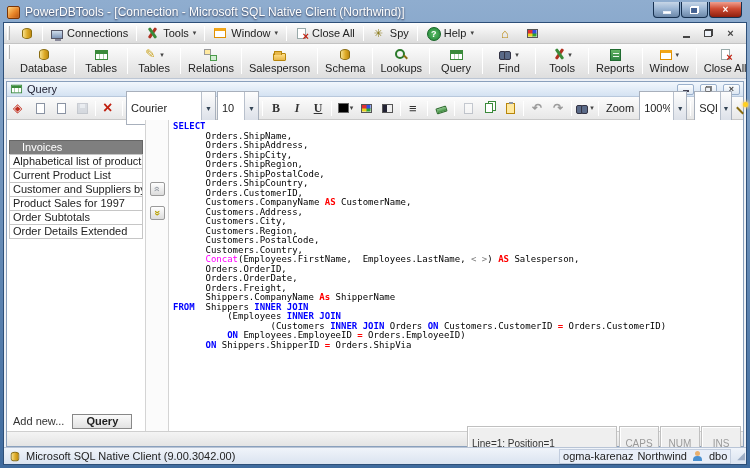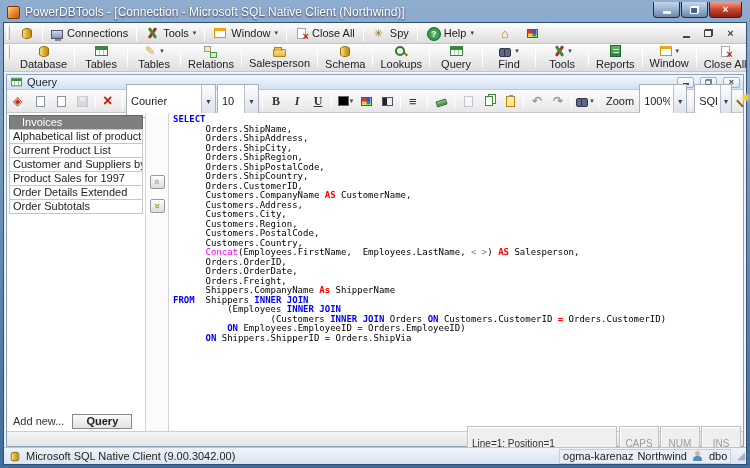--- a/index.html
+++ b/index.html
@@ -37,21 +37,21 @@
   .mbtn { display:flex; align-items:center; gap:4px; height:18px; padding:0 6px; border-radius:2px; cursor:default; }
   .mlabel { color:#222; }
   .darr { font-size:7px; color:#444; }
   .vsep { width:1px; height:15px; background:#c0c0c0; border-right:1px solid #fff; margin:0 2px; flex:none; }
   .mdi-controls { display:flex; gap:3px; padding-right:4px; }
   .mdibtn { width:19px; height:15px; display:flex; align-items:center; justify-content:center; color:#444; border-radius:2px; }
   .glyph-min-dark { width:7px; height:2px; background:#444; margin-top:7px; }
   .glyph-x { font-size:11px; font-weight:bold; color:#444; }
 
   
-  .maintoolbar { height:28px; flex:none; display:flex; align-items:stretch; padding:1px 2px;
+  .maintoolbar { height:35px; flex:none; display:flex; align-items:stretch; padding:1px 2px;
                  background:linear-gradient(#fdfdfd,#ececec 55%,#dedede); border-bottom:1px solid #bcc6d4; }
   .tbtn { display:flex; flex-direction:column; align-items:center; justify-content:center; min-width:50px;
           padding:1px 6px; border-radius:2px; cursor:default; }
   .tico { display:flex; align-items:center; gap:2px; height:15px; }
   .tlabel { font-size:11px; color:#222; line-height:13px; white-space:nowrap; }
   .tsep { width:1px; background:#c4c4c4; border-right:1px solid #fff; margin:3px 1px; flex:none; }
 
   
   .qwin { flex:1; display:flex; flex-direction:column; margin:2px 2px 0 2px; border:1px solid #8aa0bc; background:#fff; min-height:0; }
   .qtitle { height:15px; flex:none; display:flex; align-items:center; gap:4px; padding:0 3px;
@@ -74,21 +74,21 @@
   .combo .cval { white-space:nowrap; overflow:hidden; }
   .combo .cbtn { width:14px; height:100%; margin-left:3px; background:linear-gradient(#fdfdfd,#d8dde6);
                  border-left:1px solid #b8c0cc; display:flex; align-items:center; justify-content:center; font-size:7px; color:#345; }
   .qlabel { padding:0 4px; color:#222; }
 
   .qbody { flex:1; display:flex; min-height:0; }
   .qleft { width:138px; flex:none; display:flex; flex-direction:column; padding:2px 2px 0 2px; }
   .qlist { flex:1; }
   .qitem { height:15px; line-height:13px; border:1px solid #c6c6c6; margin-top:-1px; padding:0 3px; background:#fff;
            white-space:nowrap; overflow:hidden; cursor:default; }
-  .qitem:first-child { margin-top:0;padding-left:12px; }
+  .qitem:first-child { margin-top:18px;padding-left:12px; }
   .qitem.sel { background:#7f7f7f; color:#fff; border-color:#666; }
   .qaddrow { height:18px; flex:none; display:flex; align-items:center; gap:8px; padding:0 0 2px 4px; }
   .addnew { color:#333; }
   .qtab { min-width:60px; height:15px; background:linear-gradient(#fafafa,#e2e2e2); border:1px solid #888;
           font-weight:bold; text-align:center; line-height:13px; padding:0 8px; }
   .qsplit { width:24px; flex:none; display:flex; flex-direction:column; align-items:center; gap:10px; padding-top:62px;
             border-left:1px solid #d4d4d4; border-right:1px solid #d4d4d4; background:#fbfbfb; }
   .chevbtn { width:15px; height:14px; border:1px solid #9a9a9a; border-radius:2px; background:linear-gradient(#fff,#dcdcdc);
              display:flex; align-items:center; justify-content:center; cursor:default; }
   .chevg { font-size:10px; font-weight:bold; line-height:10px; display:block; }
@@ -463,22 +463,22 @@
         </div>
 
       <div class="qbody">
         <div class="qleft">
           <div class="qlist">
               <div class="qitem sel">Invoices</div>
               <div class="qitem">Alphabetical list of products</div>
               <div class="qitem">Current Product List</div>
               <div class="qitem">Customer and Suppliers by ...</div>
               <div class="qitem">Product Sales for 1997</div>
+              <div class="qitem">Order Subtotals</div>
               <div class="qitem">Order Details Extended</div>
-              <div class="qitem">Order Subtotals</div>
             </div>
           <div class="qaddrow">
             <span class="addnew">Add new...</span>
             <span class="qtab">Query</span>
           </div>
         </div>
         <div class="qsplit">
           <div class="chevbtn chev-up">
               <span class="chevg">»</span>
             </div>

